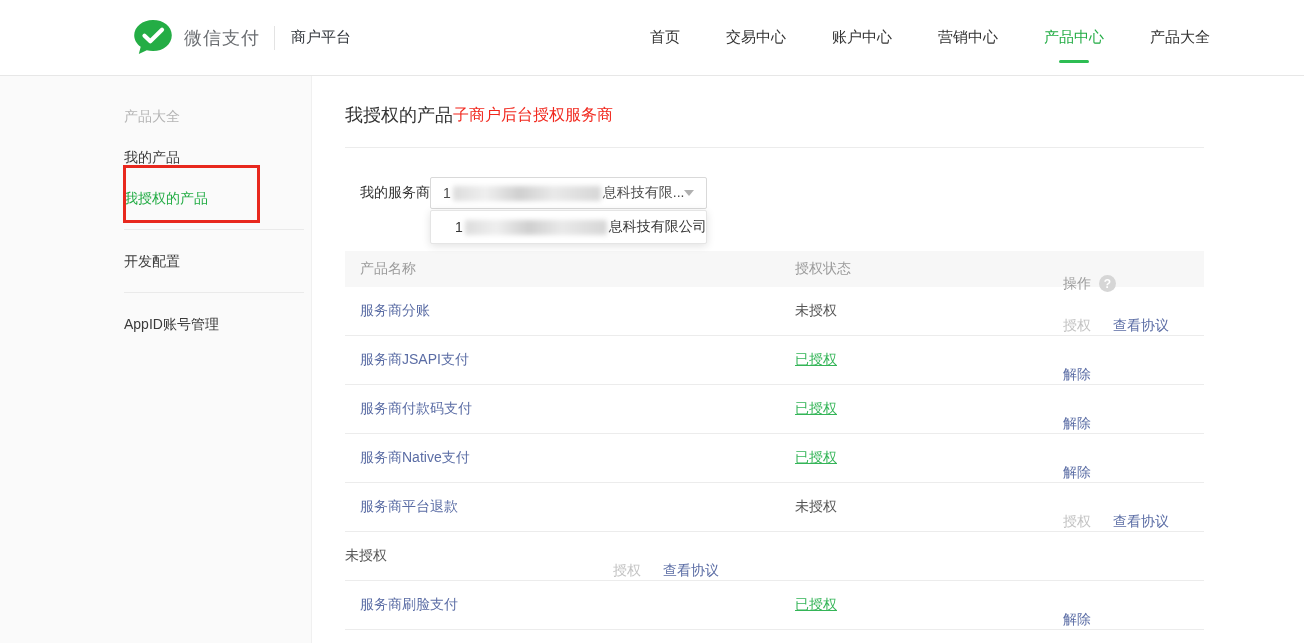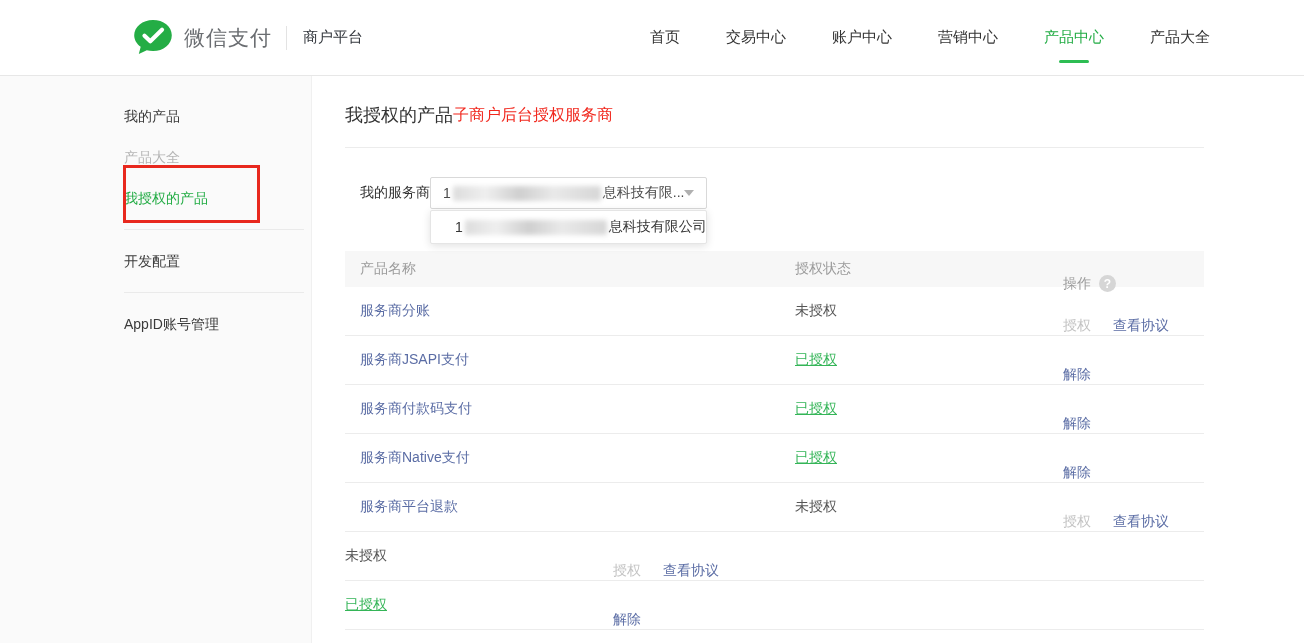--- a/index.html
+++ b/index.html
@@ -10,21 +10,21 @@
   *{margin:0;padding:0;box-sizing:border-box;}
   html,body{background:#fff;}
   body{font-family:"Liberation Sans","DejaVu Sans",sans-serif;color:var(--text-dark);}
   .page{width:1304px;height:643px;overflow:hidden;background:#fff;position:relative;}
 
   
   .header{height:76px;border-bottom:1px solid #e7e7e7;display:flex;align-items:center;
     padding:0 94px 0 133px;background:#fff;}
   .logo-group{display:flex;align-items:center;}
   .logo-icon{display:inline-flex;margin-right:11px;}
-  .logo-text{font-size:21px;color:#6a6d71;letter-spacing:1px;}
+  .logo-text{font-size:18px;color:#6a6d71;letter-spacing:1px;}
   .logo-divider{width:1px;height:24px;background:#e3e3e3;margin:0 16px 0 14px;}
   .logo-subtitle{font-size:15px;color:#33373d;}
   .nav{margin-left:auto;display:flex;gap:46px;}
   .nav-item{font-size:15px;color:#333;position:relative;cursor:pointer;text-decoration:none;white-space:nowrap;}
   .nav-item.active{color:var(--brand-green);}
   .nav-item.active::after{content:'';position:absolute;left:50%;transform:translateX(-50%);
     bottom:-16px;width:30px;height:3px;background:var(--underline-green);border-radius:2px;}
 
   
   .layout{display:flex;height:567px;}
@@ -104,22 +104,22 @@
         <a class="nav-item">营销中心</a>
         <a class="nav-item active">产品中心</a>
         <a class="nav-item">产品大全</a>
       </nav>
   </header>
 
   <div class="layout">
 
     <aside class="sidebar">
       <div id="sidebar-items">
+          <a class="side-item muted">产品大全</a>
           <a class="side-item">我的产品</a>
-          <a class="side-item muted">产品大全</a>
           <a class="side-item active">我授权的产品</a>
           <div class="side-divider"></div>
           <a class="side-item">开发配置</a>
           <div class="side-divider"></div>
           <a class="side-item">AppID账号管理</a>
         </div>
       <div class="annotation-box"></div>
     </aside>
 
     <main class="main">
@@ -196,20 +196,21 @@
                 </div>
               </div>
               <div class="trow">
                 <div class="col-status status-dark">未授权</div>
                 <div class="col-action">
                   <a class="action-link grey">授权</a>
                   <a class="action-link">查看协议</a>
                 </div>
               </div>
               <div class="trow">
+                <div class="col-name"><a class="product-link">服务商刷脸支付</a></div>
                 <div class="col-status status-green">已授权</div>
                 <div class="col-action">
                   <a class="action-link">解除</a>
                 </div>
               </div>
             </div>
         </div>
 
       </div>
     </main>

